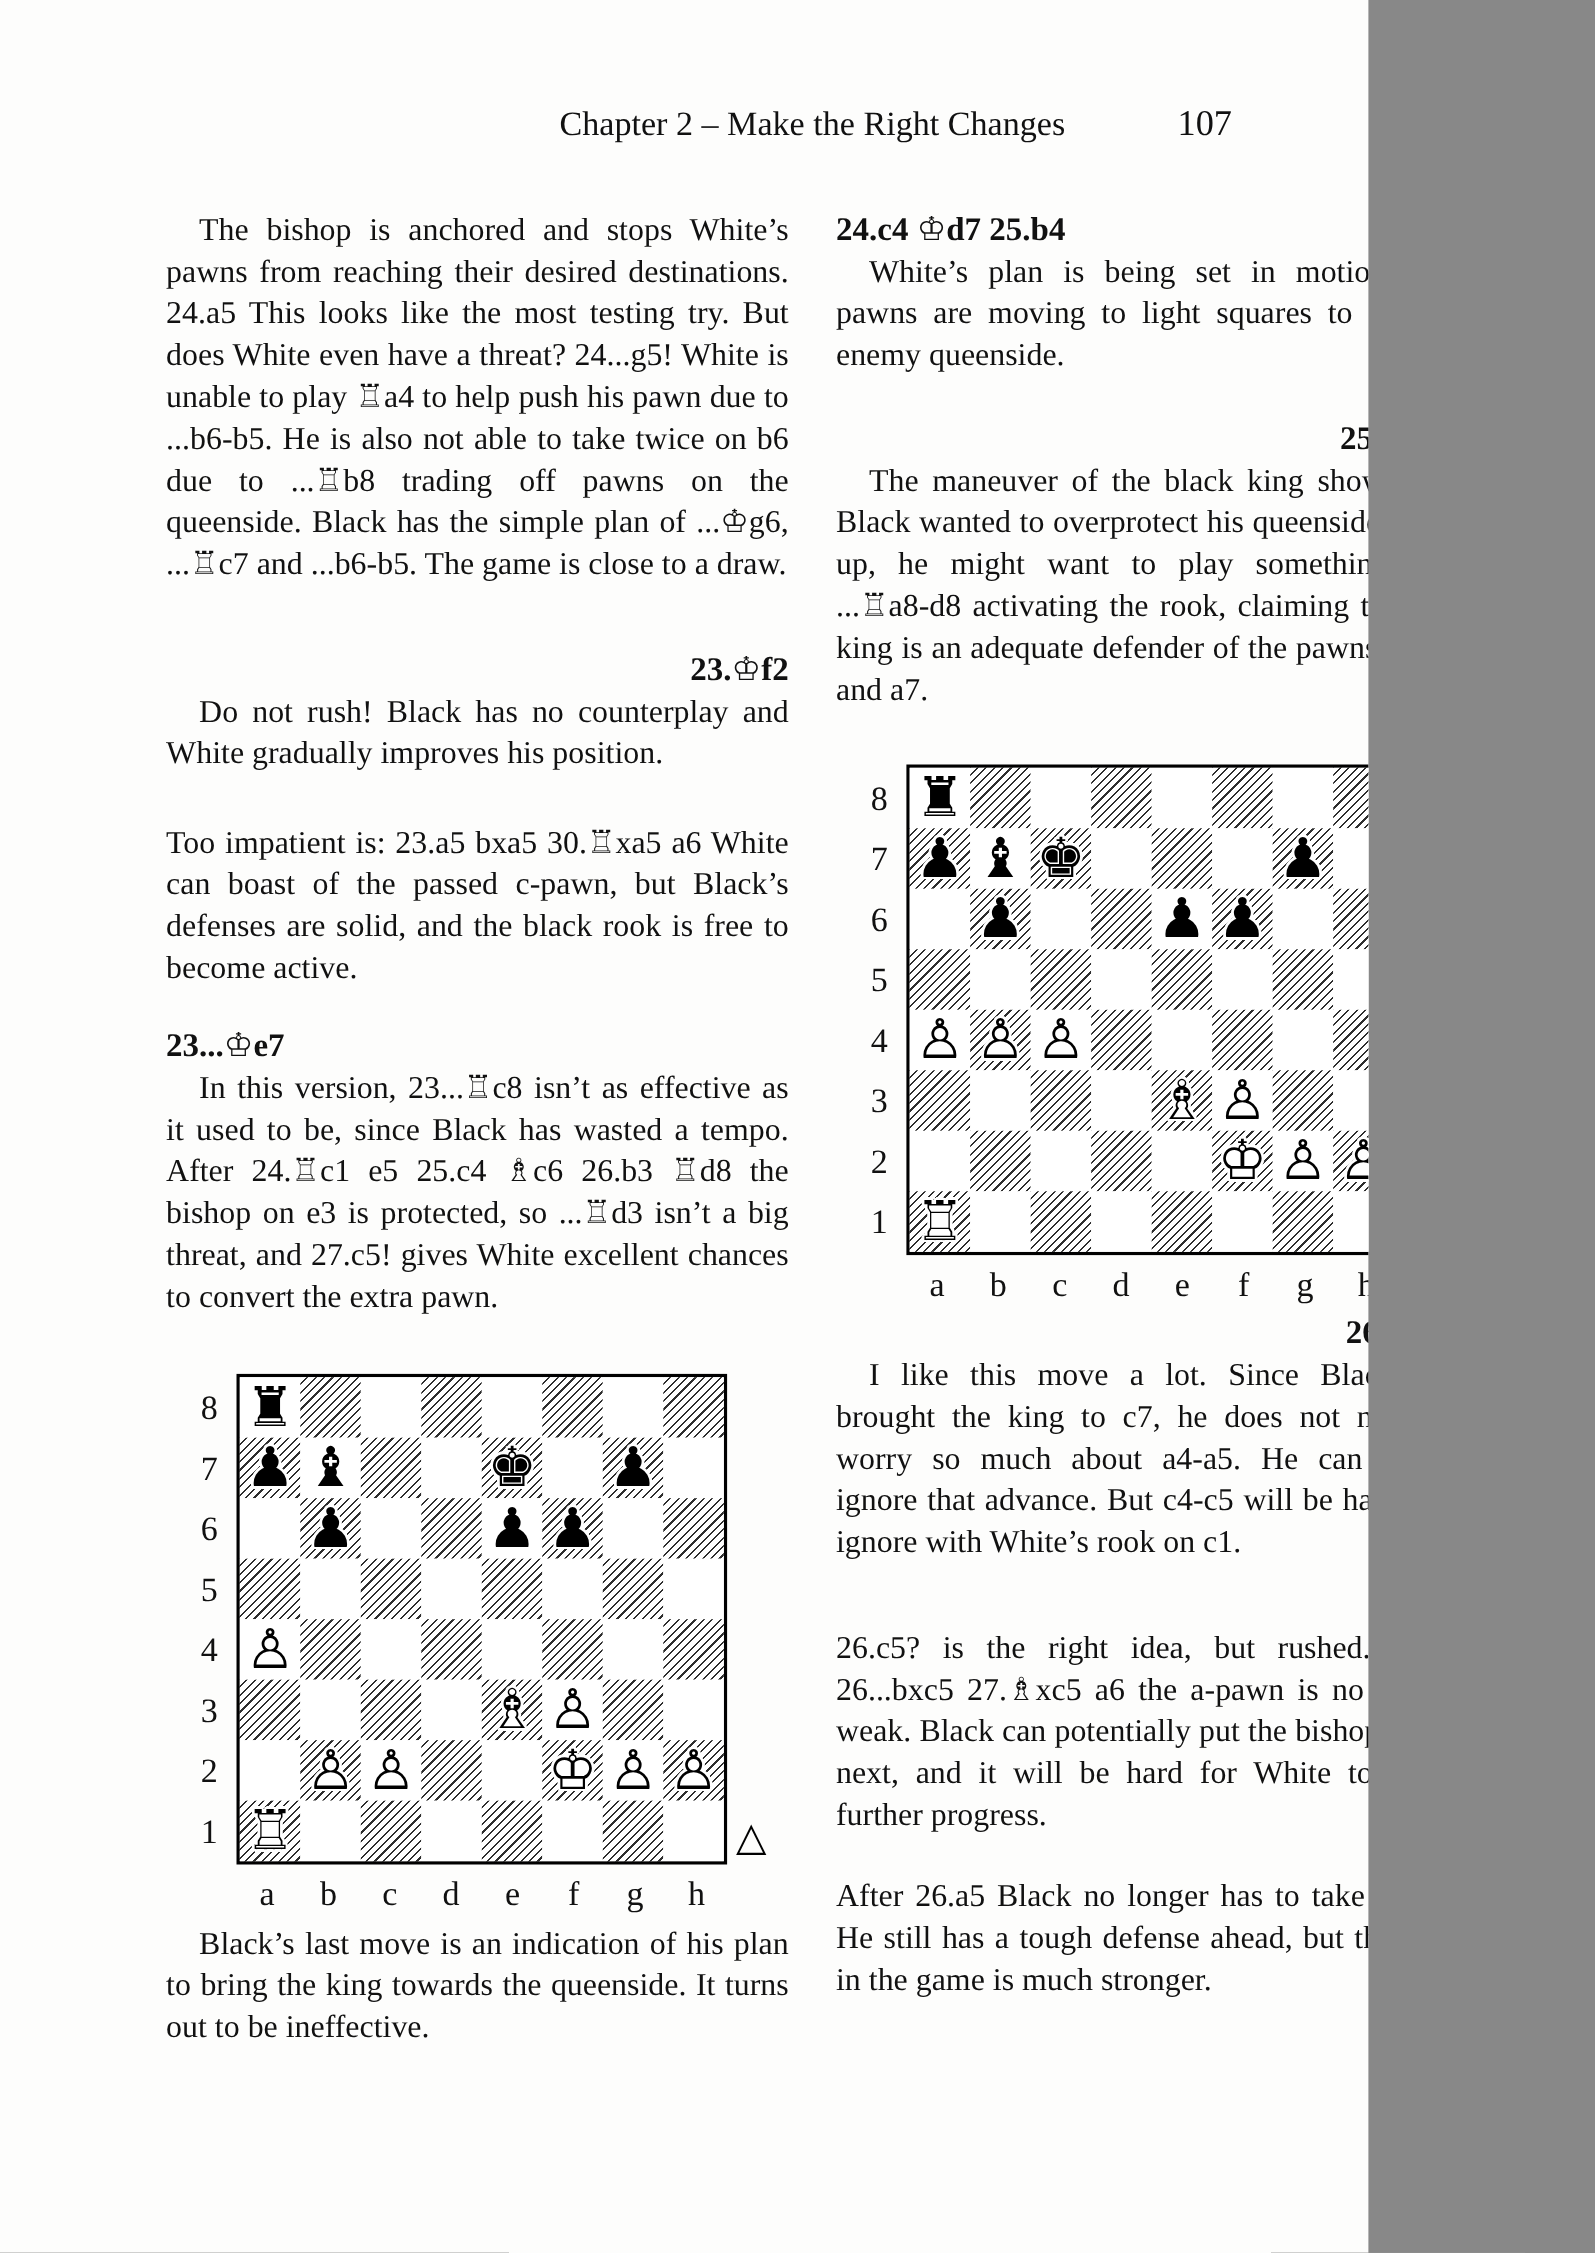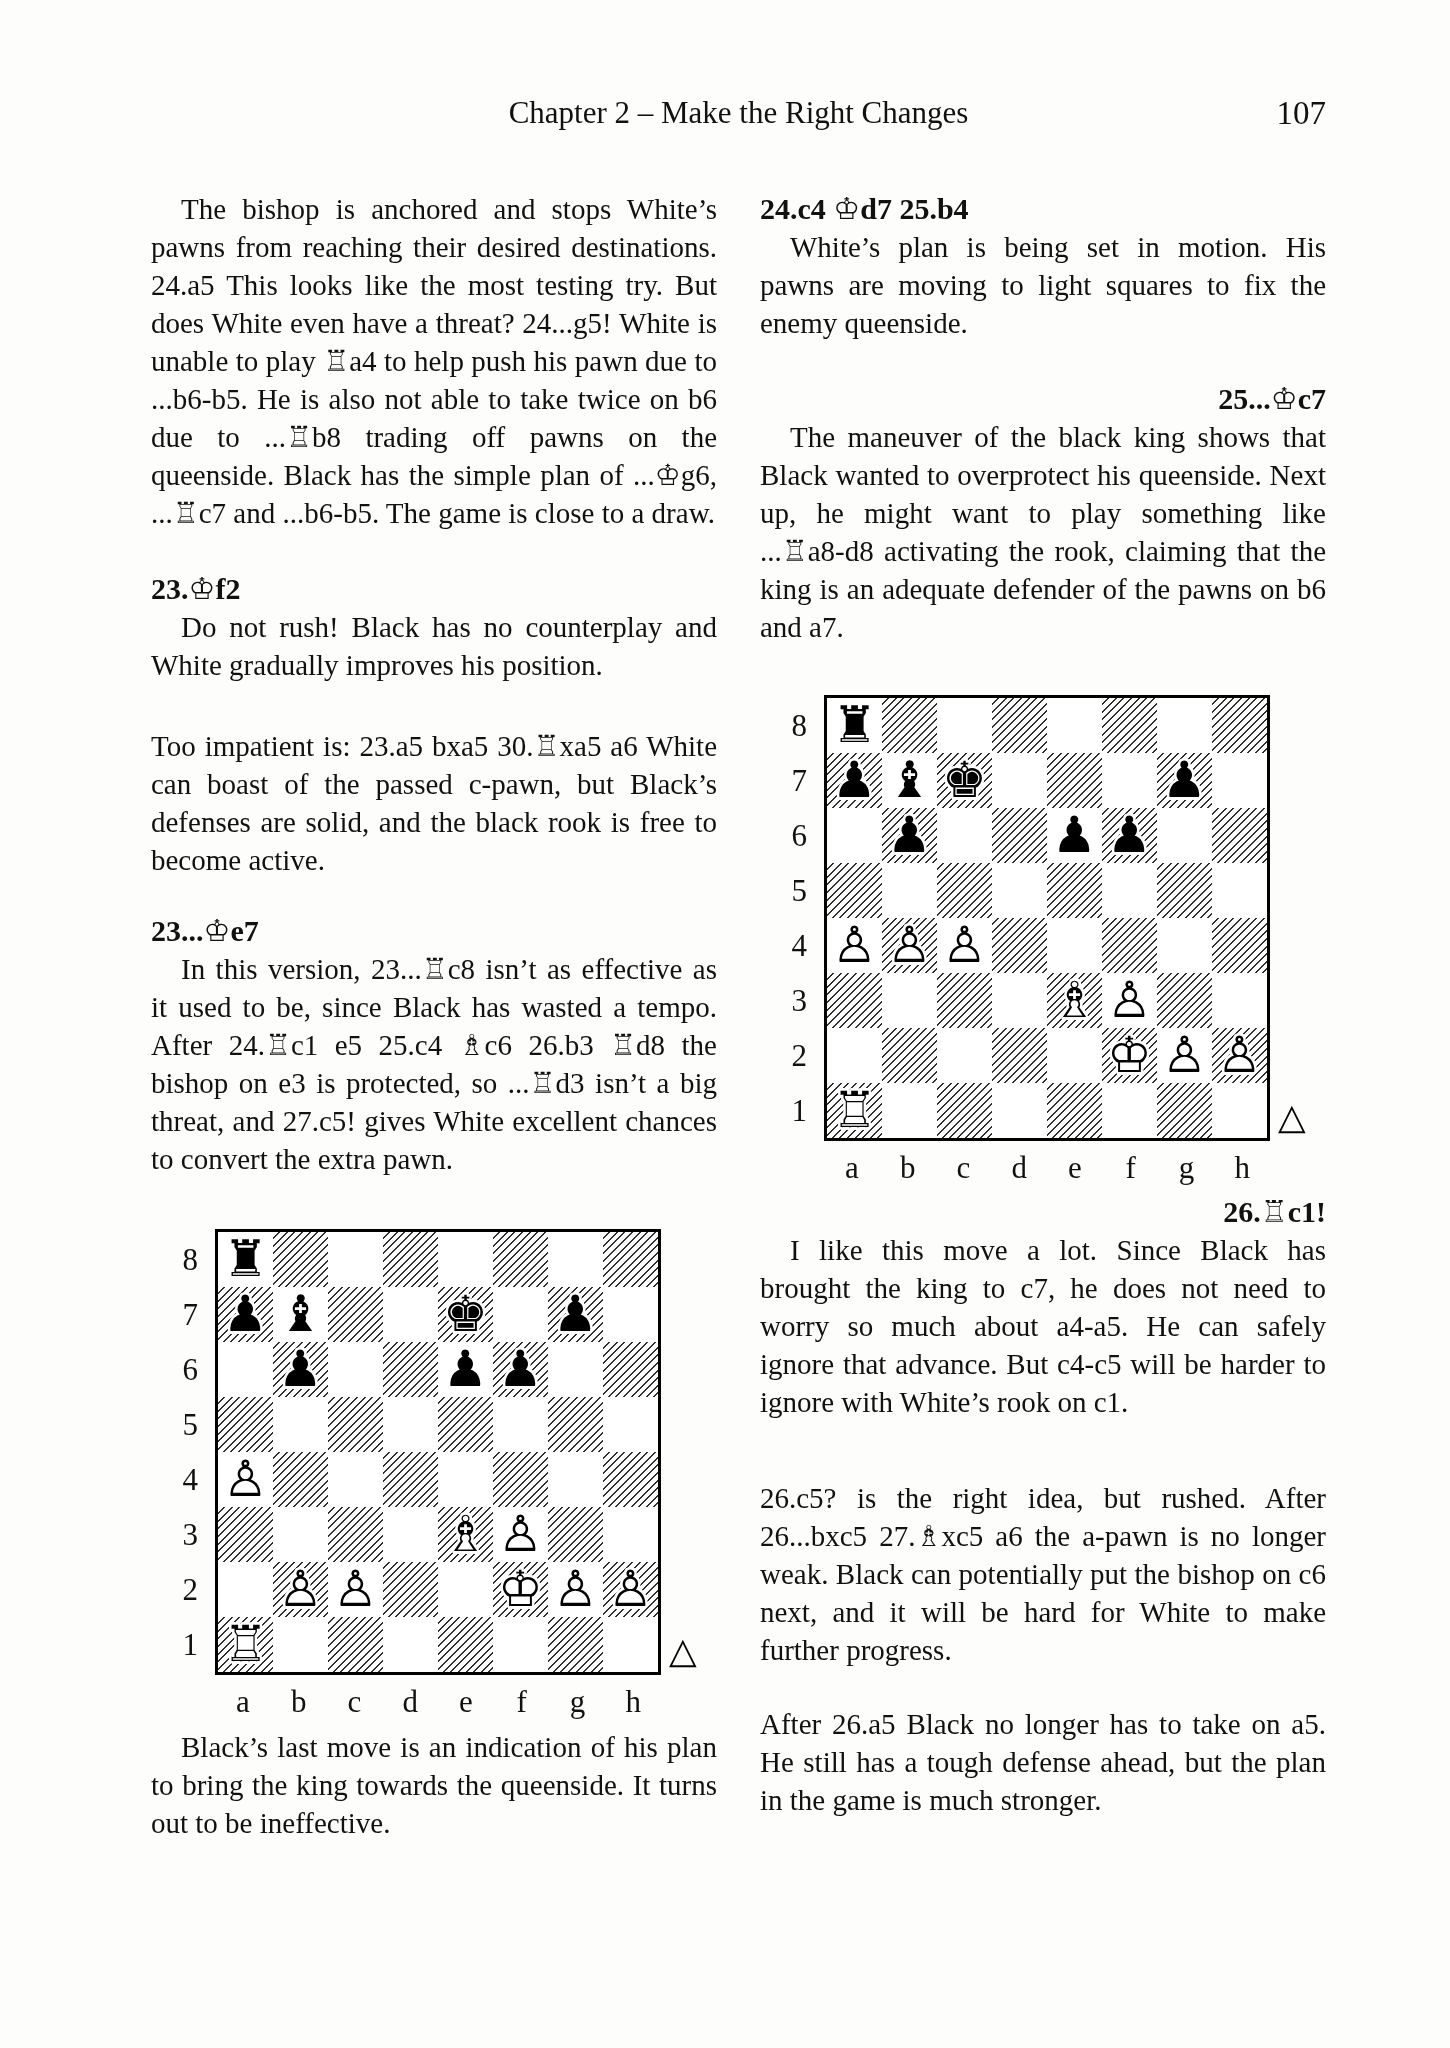--- a/index.html
+++ b/index.html
@@ -1,28 +1,28 @@
 <!DOCTYPE html>
 <html><head>
 <meta charset="utf-8">
 <style>
   html,body{margin:0;padding:0;background:#888;}
-  .page{position:relative;width:1450px;height:2048px;background:#fdfdfc;color:#111;
+  .page{position:relative;width:1244px;height:2048px;background:#fdfdfc;color:#111;
         font-family:"Liberation Serif","DejaVu Sans",serif;overflow:hidden;text-decoration:underline;}
   .header{position:absolute;top:95px;left:151px;width:1175px;text-align:center;
           font-size:31px;}
   .pagenum{position:absolute;top:95px;right:124px;font-size:33px;}
   .col{position:absolute;top:190px;width:566px;font-size:29px;line-height:38px;
        text-align:justify;}
   .col-left{left:151px;}
   .col-right{left:760px;}
   p{margin:0;}
   .indent{text-indent:30px;}
   .movehead{font-weight:bold;font-size:30px;margin:0;text-align:left;}
-  .mt-h1{margin-top:38px;}
+  .mt-h1{margin-top:58px;text-align:right;}
   .mt-p3{margin-top:43px;}
   .mt-h2{margin-top:33px;}
   .mt-cap{margin-top:7px;}
   .mt-rh2{margin-top:38px;text-align:right;}
   .mt-rh3{margin-top:6px;text-align:right;}
   .mt-rp4{margin-top:58px;}
   .mt-rp5{margin-top:36px;}
   .diagram{position:relative;margin-top:51px;width:520px;text-align:left;}
   .diagram.right{margin-top:49px;}
   .board-row{display:flex;}

